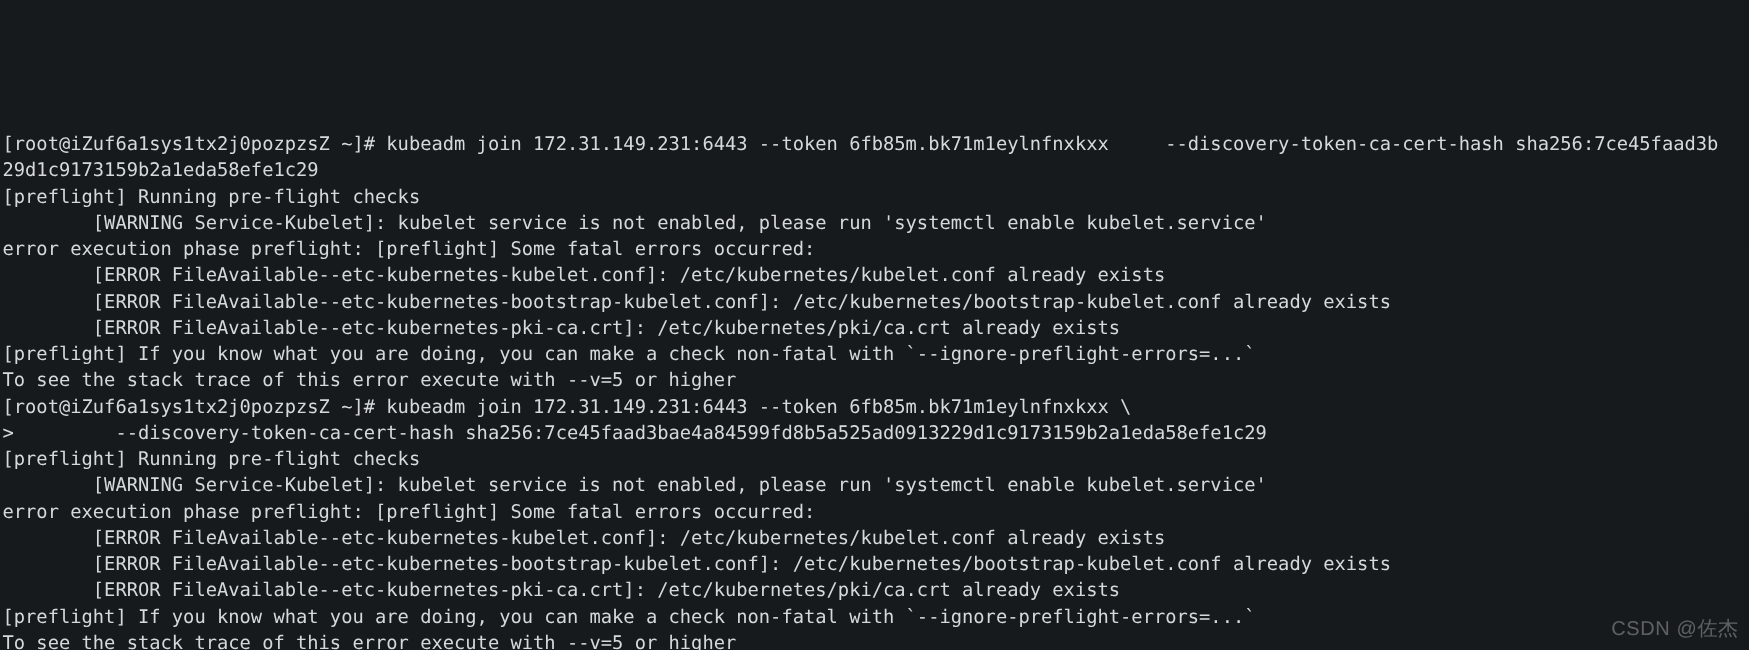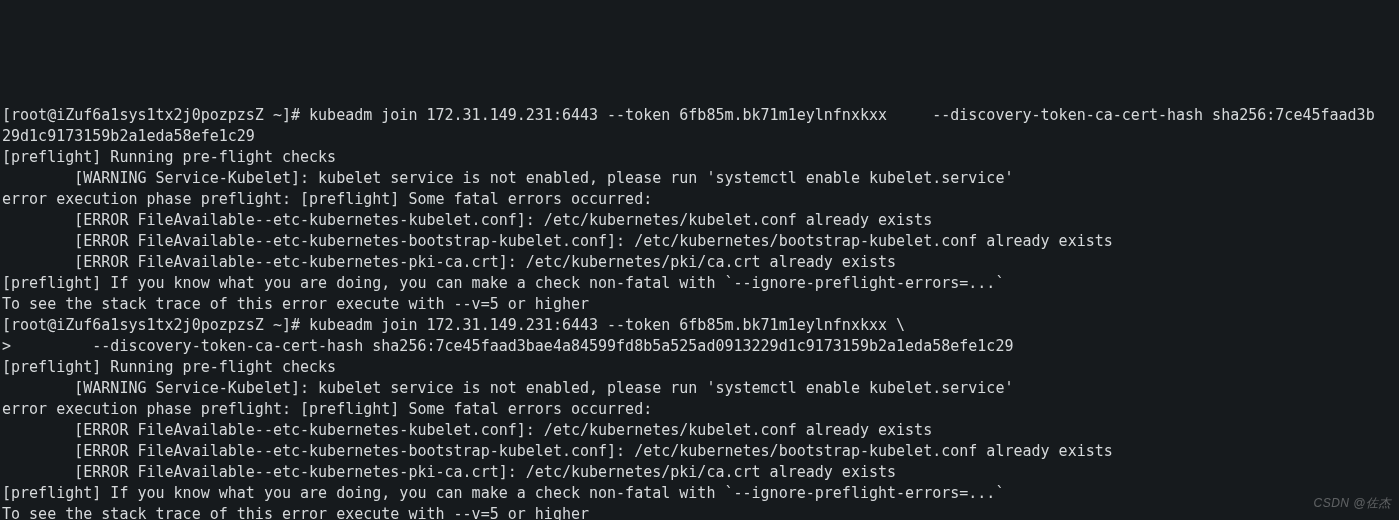--- a/index.html
+++ b/index.html
@@ -15,25 +15,24 @@
     overflow: hidden;
     white-space: pre;
   }
   .term {
     padding: 0 2px;
   }
   .watermark {
     position: absolute;
     right: 8px;
     bottom: 6px;
-    font-size: 12px;
+    font-size: 16px;
     color: rgba(230,230,230,0.35);
     font-family: sans-serif;
     letter-spacing: 0.5px;
-    font-style: italic;
   }
   .line { display: block; }
 </style>
 </head>
 <body>
 
 
 
 <div class="term" id="term"><span class="line">[root@iZuf6a1sys1tx2j0pozpzsZ ~]# kubeadm join 172.31.149.231:6443 --token 6fb85m.bk71m1eylnfnxkxx     --discovery-token-ca-cert-hash sha256:7ce45faad3b</span><span class="line">29d1c9173159b2a1eda58efe1c29</span><span class="line">[preflight] Running pre-flight checks</span><span class="line">        [WARNING Service-Kubelet]: kubelet service is not enabled, please run 'systemctl enable kubelet.service'</span><span class="line">error execution phase preflight: [preflight] Some fatal errors occurred:</span><span class="line">        [ERROR FileAvailable--etc-kubernetes-kubelet.conf]: /etc/kubernetes/kubelet.conf already exists</span><span class="line">        [ERROR FileAvailable--etc-kubernetes-bootstrap-kubelet.conf]: /etc/kubernetes/bootstrap-kubelet.conf already exists</span><span class="line">        [ERROR FileAvailable--etc-kubernetes-pki-ca.crt]: /etc/kubernetes/pki/ca.crt already exists</span><span class="line">[preflight] If you know what you are doing, you can make a check non-fatal with `--ignore-preflight-errors=...`</span><span class="line">To see the stack trace of this error execute with --v=5 or higher</span><span class="line">[root@iZuf6a1sys1tx2j0pozpzsZ ~]# kubeadm join 172.31.149.231:6443 --token 6fb85m.bk71m1eylnfnxkxx \</span><span class="line">&gt;         --discovery-token-ca-cert-hash sha256:7ce45faad3bae4a84599fd8b5a525ad0913229d1c9173159b2a1eda58efe1c29</span><span class="line">[preflight] Running pre-flight checks</span><span class="line">        [WARNING Service-Kubelet]: kubelet service is not enabled, please run 'systemctl enable kubelet.service'</span><span class="line">error execution phase preflight: [preflight] Some fatal errors occurred:</span><span class="line">        [ERROR FileAvailable--etc-kubernetes-kubelet.conf]: /etc/kubernetes/kubelet.conf already exists</span><span class="line">        [ERROR FileAvailable--etc-kubernetes-bootstrap-kubelet.conf]: /etc/kubernetes/bootstrap-kubelet.conf already exists</span><span class="line">        [ERROR FileAvailable--etc-kubernetes-pki-ca.crt]: /etc/kubernetes/pki/ca.crt already exists</span><span class="line">[preflight] If you know what you are doing, you can make a check non-fatal with `--ignore-preflight-errors=...`</span><span class="line">To see the stack trace of this error execute with --v=5 or higher</span></div>
 

